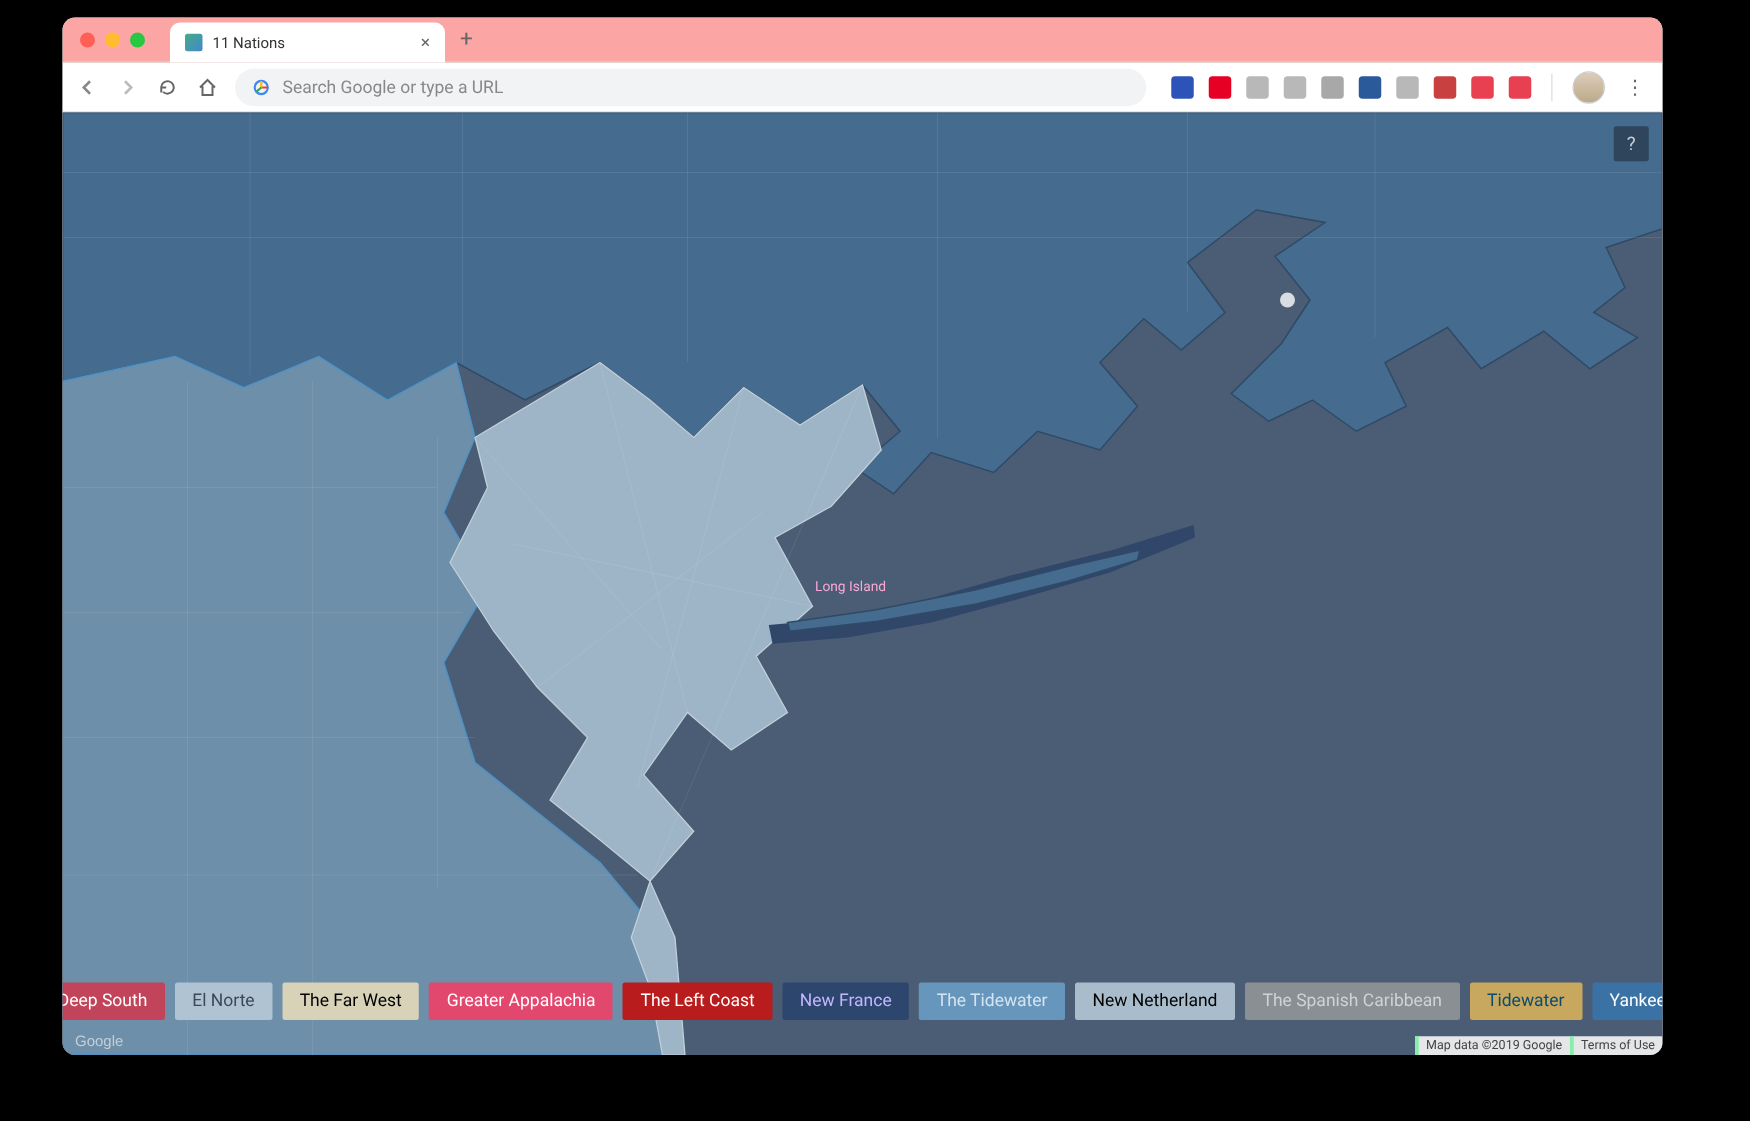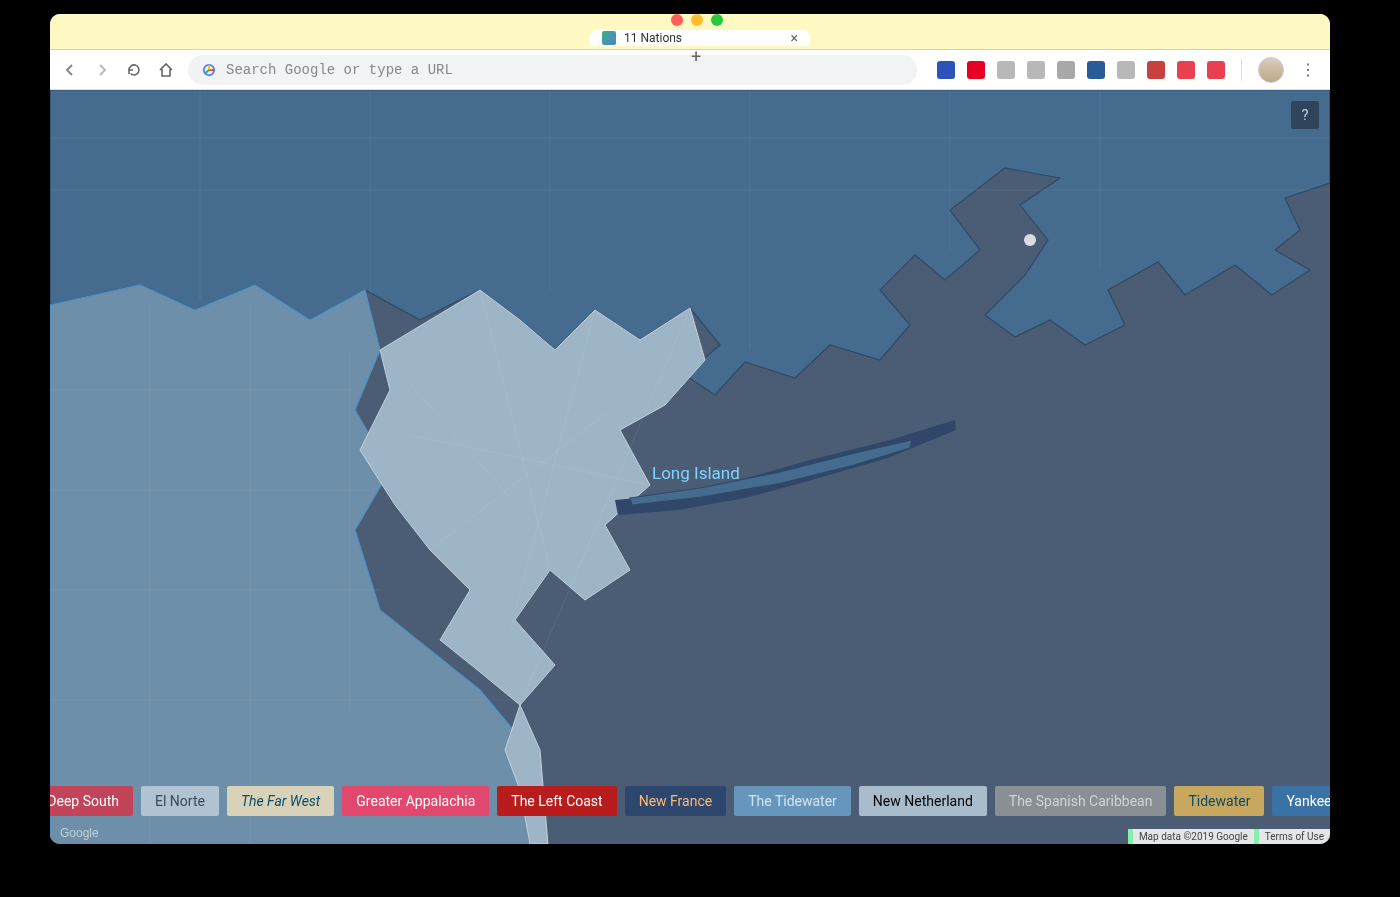--- a/index.html
+++ b/index.html
@@ -17,26 +17,25 @@
   left: 50px;
   width: 1280px;
   height: 830px;
   background: #fff;
   border-radius: 10px;
   overflow: hidden;
   box-shadow: 0 20px 60px rgba(0,0,0,0.5);
 }
 .titlebar {
   height: 36px;
-  background: #fef9c3;
+  background: #fca5a5;
   display: flex;
   align-items: center;
   position: relative;
   border-bottom: 1px solid #d0d0d0;
-  flex-direction: column;
 }
 .traffic-lights { display: flex; gap: 8px; padding-left: 14px; }
 .traffic-lights span { width: 12px; height: 12px; border-radius: 50%; }
 .tl-red { background: #ff5f57; }
 .tl-yellow { background: #febc2e; }
 .tl-green { background: #28c840; }
 .tab {
   background: #fff;
   height: 32px;
   margin-left: 20px;
@@ -54,21 +53,20 @@
 .tab-close { margin-left: auto; color: #666; font-size: 14px; cursor: pointer; }
 .tab-add { margin-left: 12px; color: #666; font-size: 18px; cursor: pointer; }
 .toolbar {
   height: 40px;
   background: #fff;
   display: flex;
   align-items: center;
   padding: 0 10px;
   gap: 12px;
   border-bottom: 1px solid #e0e0e0;
-  font-family: Liberation Mono, monospace;
 }
 .nav-btn { width: 20px; height: 20px; display: flex; align-items: center; justify-content: center; color: #888; cursor: pointer; }
 .omnibox {
   flex: 1;
   height: 30px;
   background: #f1f3f4;
   border-radius: 15px;
   display: flex;
   align-items: center;
   padding: 0 14px;
@@ -94,21 +92,21 @@
 
 .map-svg { position: absolute; inset: 0; width: 100%; height: 100%; }
 
 .sea { fill: #4a5d74; }
 .yankee { fill: #456b8f; stroke: #2f4a66; stroke-width: 1.2; }
 .midlands-reg { fill: #6d8fa9; stroke: #4d91c7; stroke-width: 1.2; }
 .newnether { fill: #9eb5c8; stroke: #c2d0db; stroke-width: 1; }
 .coast { fill: #30476a; }
 .county { fill: none; stroke: rgba(255,255,255,.1); stroke-width: 0.7; }
 
-.map-label { position: absolute; color: #7dd3fc; font-size: 17px; pointer-events: none; }
+.map-label { position: absolute; color: #f9a8d4; font-size: 11px; pointer-events: none; }
 
 .search-box {
   position: absolute;
   top: 11px; left: 11px;
   width: 400px; height: 32px;
   background: rgba(40,56,74,.75);
   color: #c5ced7;
   font-size: 15px;
   display: flex; align-items: center;
   padding: 0 12px;
@@ -140,21 +138,21 @@
   color: #c5ced7; font-size: 12px; font-weight: 500;
   font-family: "Product Sans", Arial, sans-serif;
 }
 .attribution {
   position: absolute; bottom: 0; right: 0;
   display: flex;
 }
 .attribution span {
   background: rgba(245,245,245,.9);
   color: #444; font-size: 10px;
-  padding: 2px 6px; border-left: 5px solid #86efac;
+  padding: 2px 6px; border-left: 3px solid #86efac;
 }
 </style>
 </head>
 <body>
 
 <div class="window">
 
   <div class="titlebar">
     <div class="traffic-lights">
       <span class="tl-red"></span>
@@ -244,24 +242,24 @@
         <div class="map-label" style="left: 602px; top: 373px;">Long Island</div>
       </div>
 
     <div class="help-btn">
       <span>?</span>
     </div>
 
     <div class="legend" id="legend">
         <div class="legend-item" style="background: rgb(193, 68, 90); color: rgb(255, 255, 255);">The Deep South</div>
         <div class="legend-item" style="background: rgb(176, 195, 211); color: rgb(60, 74, 86);">El Norte</div>
-        <div class="legend-item" style="background: rgb(216, 211, 184); color: #0c4a6e; font-style: italic;">The Far West</div>
+        <div class="legend-item" style="background: rgb(216, 211, 184); color: #000000;">The Far West</div>
         <div class="legend-item" style="background: rgb(226, 72, 110); color: rgb(255, 255, 255);">Greater Appalachia</div>
         <div class="legend-item" style="background: #b91c1c; color: rgb(255, 255, 255);">The Left Coast</div>
-        <div class="legend-item" style="background: rgb(45, 70, 110); color: #fdba74;">New France</div>
+        <div class="legend-item" style="background: rgb(45, 70, 110); color: #c4b5fd;">New France</div>
         <div class="legend-item" style="background: rgb(103, 150, 188); color: rgb(212, 228, 241);">The Tidewater</div>
         <div class="legend-item" style="background: rgb(168, 188, 204); color: #000000;">New Netherland</div>
         <div class="legend-item" style="background: rgb(138, 143, 148); color: rgb(208, 211, 214);">The Spanish Caribbean</div>
         <div class="legend-item" style="background: rgb(199, 168, 94); color: #0c4a6e;">Tidewater</div>
         <div class="legend-item" style="background: rgb(58, 114, 165); color: rgb(255, 255, 255);">Yankeedom</div>
       </div>
 
     <div class="google-logo">Google</div>
 
     <div class="attribution">

